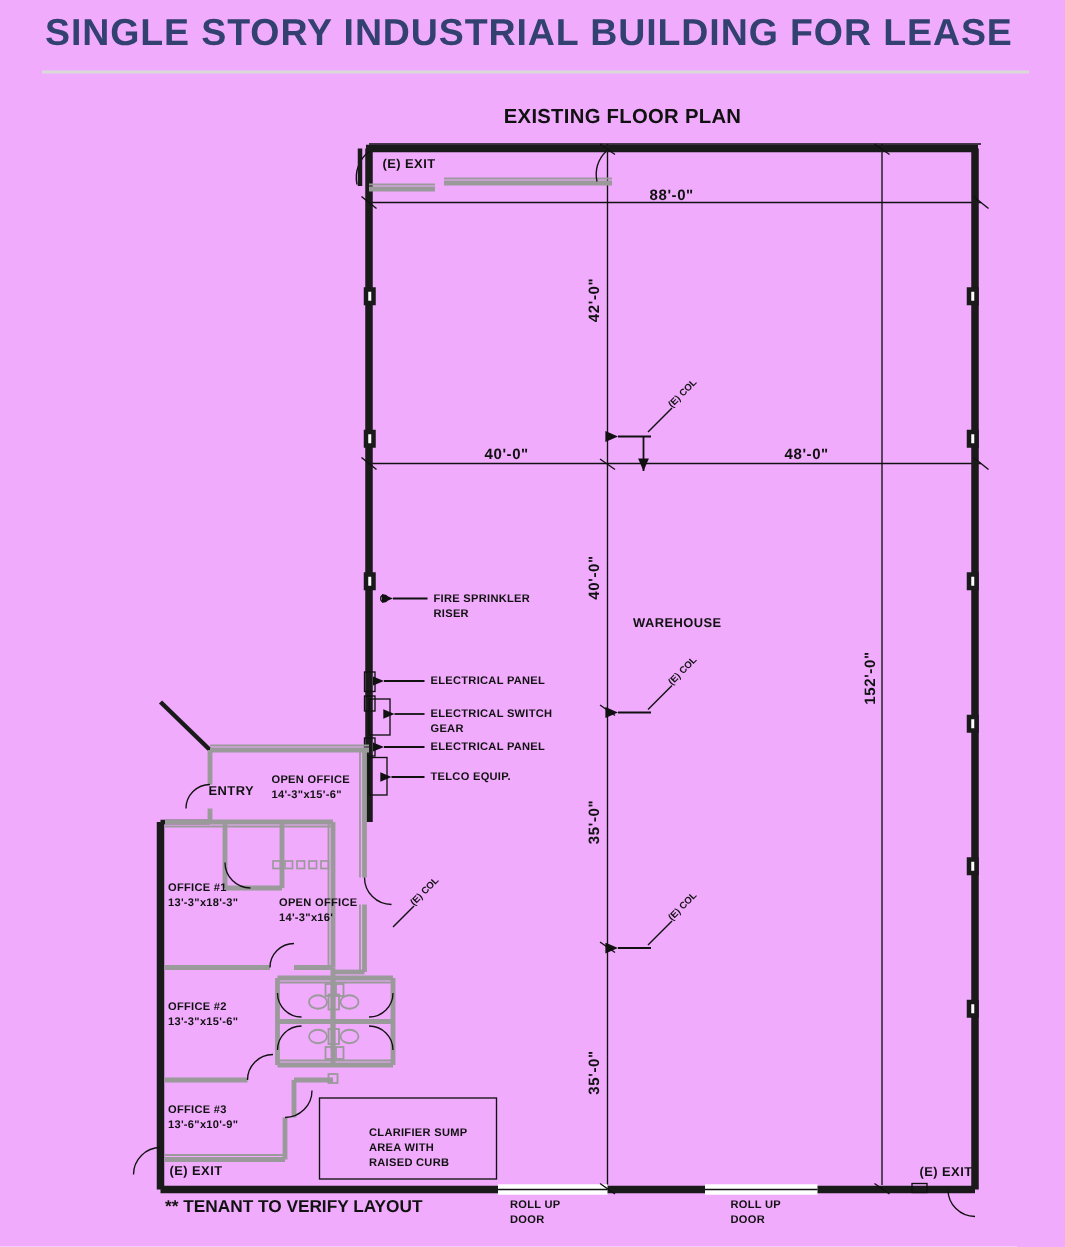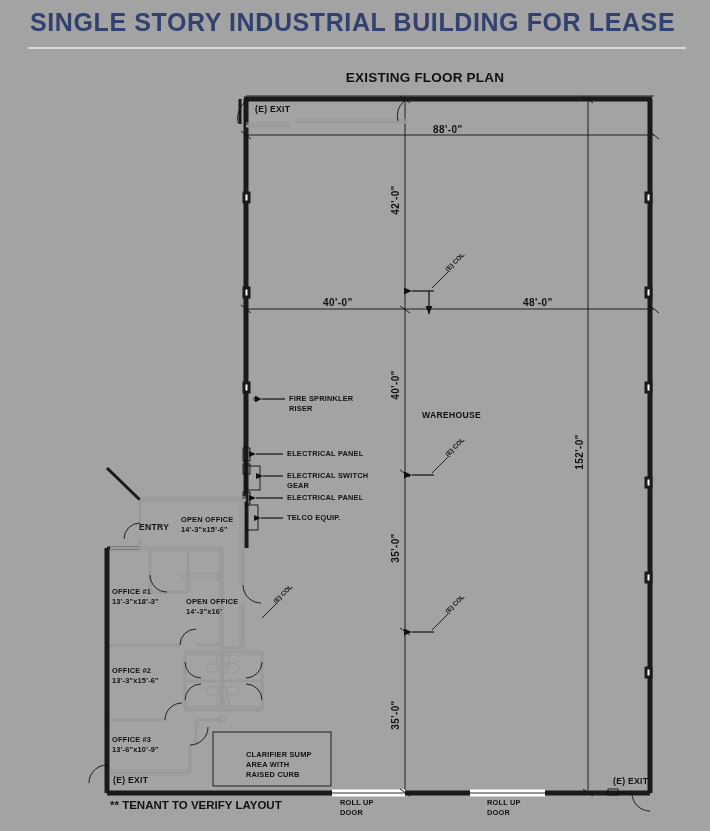--- a/index.html
+++ b/index.html
@@ -1,30 +1,30 @@
 <!DOCTYPE html>
 <html><head>
 <meta charset="utf-8">
 <style>
   html,body{margin:0;padding:0;background:#ffffff;}
   body{width:710px;height:831px;overflow:hidden;font-family:"Liberation Sans",sans-serif;}
-  #page{position:relative;width:710px;height:831px;background:#a3a3a3;}
+  #page{position:relative;width:710px;height:831px;background:#f0abfc;}
 
   .title{
     position:absolute;left:30px;top:8px;width:660px;
     font-family:"Liberation Sans",sans-serif;
     font-size:25px;font-weight:bold;letter-spacing:0.6px;
     color:#32416f;white-space:nowrap;
   }
   .title-rule{
     position:absolute;left:28px;top:47px;width:658px;height:2px;background:#d9d9d9;
   }
   .plan-heading{
     position:absolute;left:0;top:70px;width:650px;text-align:center;
-    font-size:13.5px;font-weight:bold;color:#111;letter-spacing:.2px;padding-left:10px;
+    font-size:13.5px;font-weight:bold;color:#111;letter-spacing:.2px;
   }
   .plan-heading span{position:relative;left:90px;}
 
   
   #plan{position:absolute;left:0;top:0;width:710px;height:831px;}
 
   .footnote{
     position:absolute;left:110px;top:799px;width:240px;
     font-size:11.5px;font-weight:bold;color:#111;
     white-space:nowrap;

